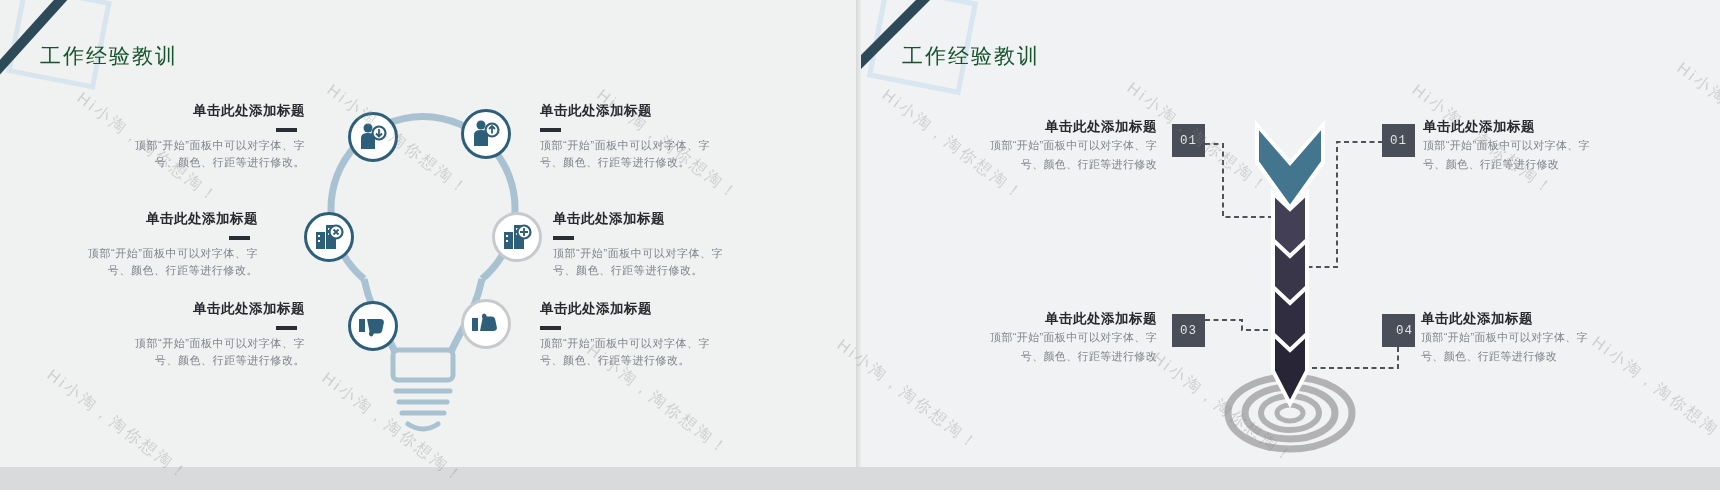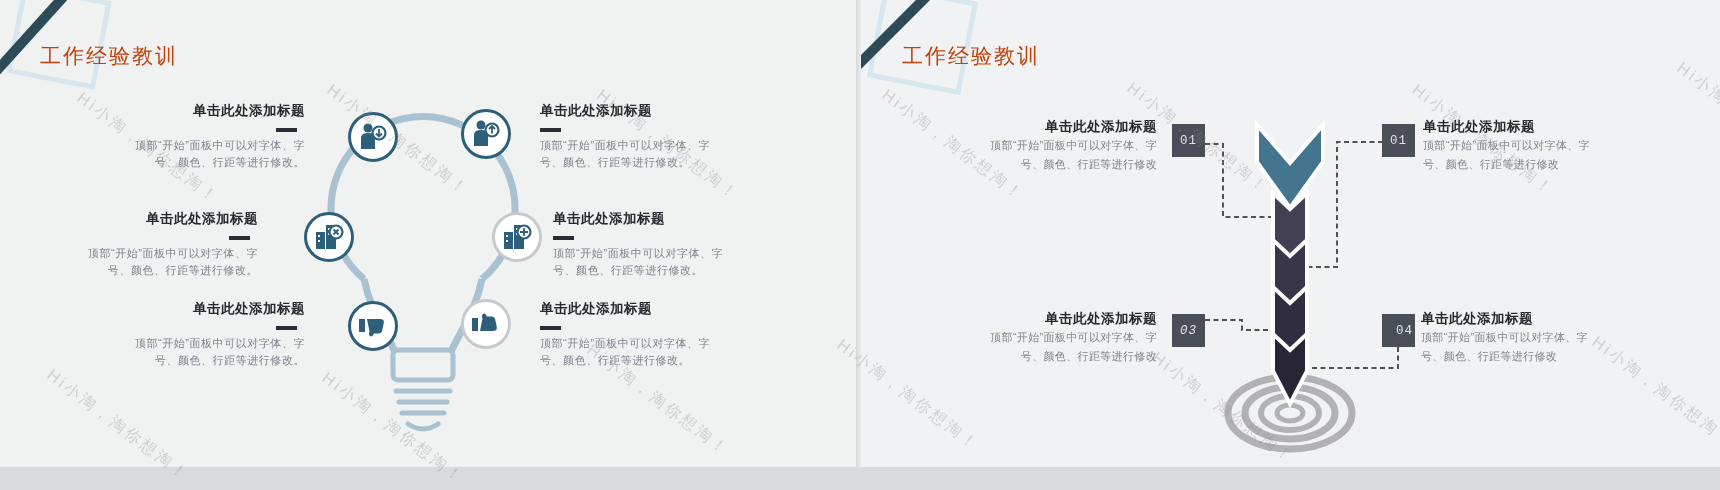--- a/index.html
+++ b/index.html
@@ -6,21 +6,21 @@
   *{box-sizing:border-box;}
   .canvas{position:relative;width:1720px;height:490px;overflow:hidden;
           font-family:"Liberation Sans","DejaVu Sans",sans-serif;background:#f0f1f2;}
   .slide{position:absolute;top:0;height:467px;background:#f0f1f1;overflow:hidden;}
   .slide-left{left:0;width:856px;}
   .slide-right{left:861px;width:859px;background:#f1f2f3;}
   .divider{position:absolute;left:856px;top:0;width:5px;height:467px;
            background:linear-gradient(90deg,#d7d8d9,#eceded);}
   .bottom-strip{position:absolute;left:0;top:467px;width:1720px;height:23px;background:#d9dadc;}
   .slide-title{position:absolute;left:40px;top:42px;font-size:21px;letter-spacing:2px;
-               color:#c2410c;font-weight:400;}
+               color:#14532d;font-weight:400;}
   .slide-right .slide-title{left:41px;}
   .decor{position:absolute;left:0;top:0;pointer-events:none;}
   .faint-square{position:absolute;border:5px solid rgba(186,214,235,0.45);}
   
   .tb{position:absolute;width:178px;}
   .tb .tb-title{font-size:13.5px;font-weight:700;color:#27292e;letter-spacing:0.5px;}
   .tb .tb-dash{width:21px;height:3.5px;background:#2a2d33;margin-top:8px;margin-bottom:5px;}
   .tb .tb-body{font-size:11px;line-height:17px;color:#7e838b;letter-spacing:0.55px;margin-top:0;}
   .tb.align-r{text-align:right;}
   .tb.align-r .tb-dash{margin-left:auto;margin-right:8px;}
@@ -179,21 +179,21 @@
         <polygon points="412,287 429,303 446,287 446,337 429,353 412,337" fill="#302d40"></polygon>
         <polygon points="412,334 429,350 446,334 446,371 429,404 412,371" fill="#282536"></polygon>
         <polygon points="396,125 429,163 462,125 462,162 429,208 396,162" fill="#44758f"></polygon>
       </g>
     </svg>
 
     <div class="slide-title">工作经验教训</div>
 
     <div class="num-box" style="left:311px;top:124px;">01</div>
     <div class="num-box" style="left:521px;top:124px;">01</div>
-    <div class="num-box" style="left:311px;top:314px;font-style:italic;">03</div>
+    <div class="num-box" style="left:311px;top:314px;">03</div>
     <div class="num-box" style="left:521px;top:314px;padding-left:12px;">04</div>
 
     <div class="step-tb align-r" style="left:124px;top:118px;">
       <div class="tb-title">单击此处添加标题</div>
       <div class="tb-body">顶部“开始”面板中可以对字体、字号、颜色、行距等进行修改</div>
     </div>
     <div class="step-tb align-l" style="left:562px;top:118px;">
       <div class="tb-title">单击此处添加标题</div>
       <div class="tb-body">顶部“开始”面板中可以对字体、字号、颜色、行距等进行修改</div>
     </div>

